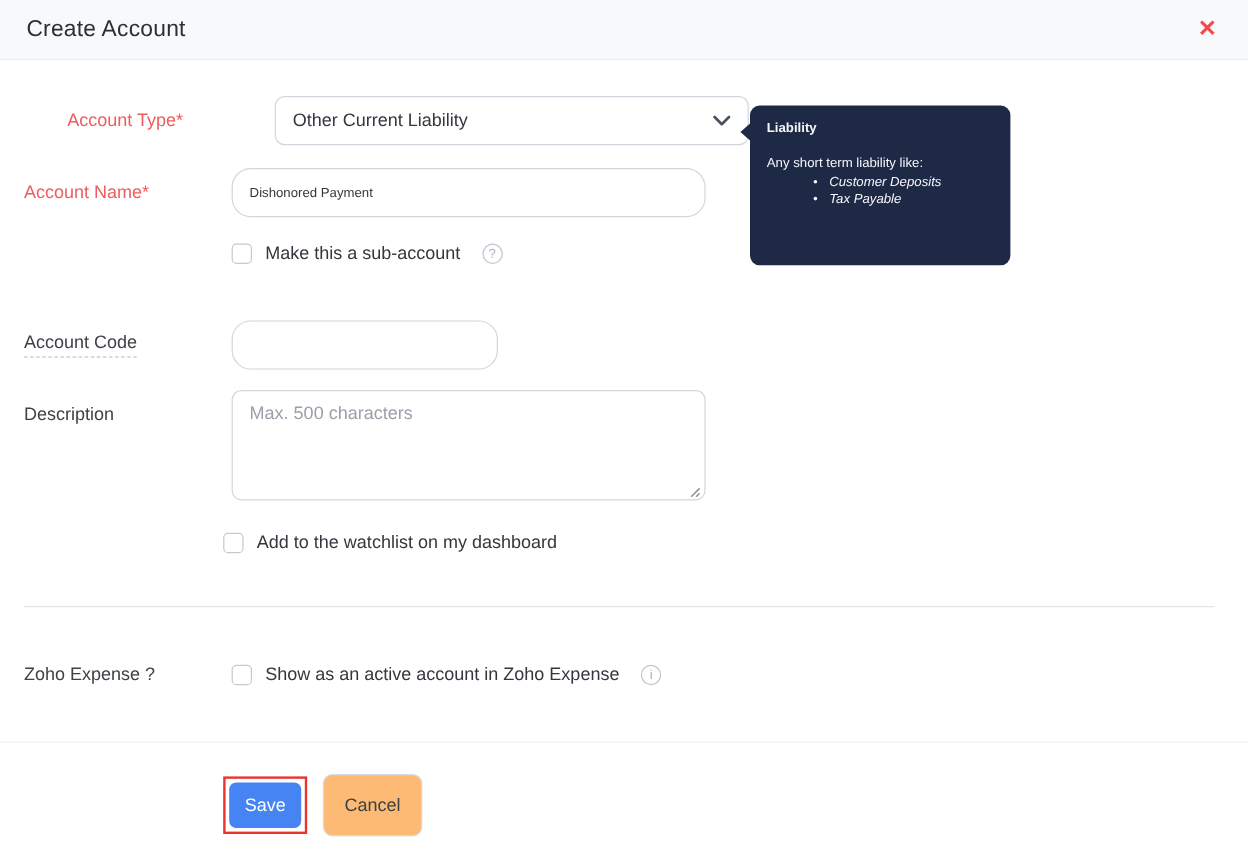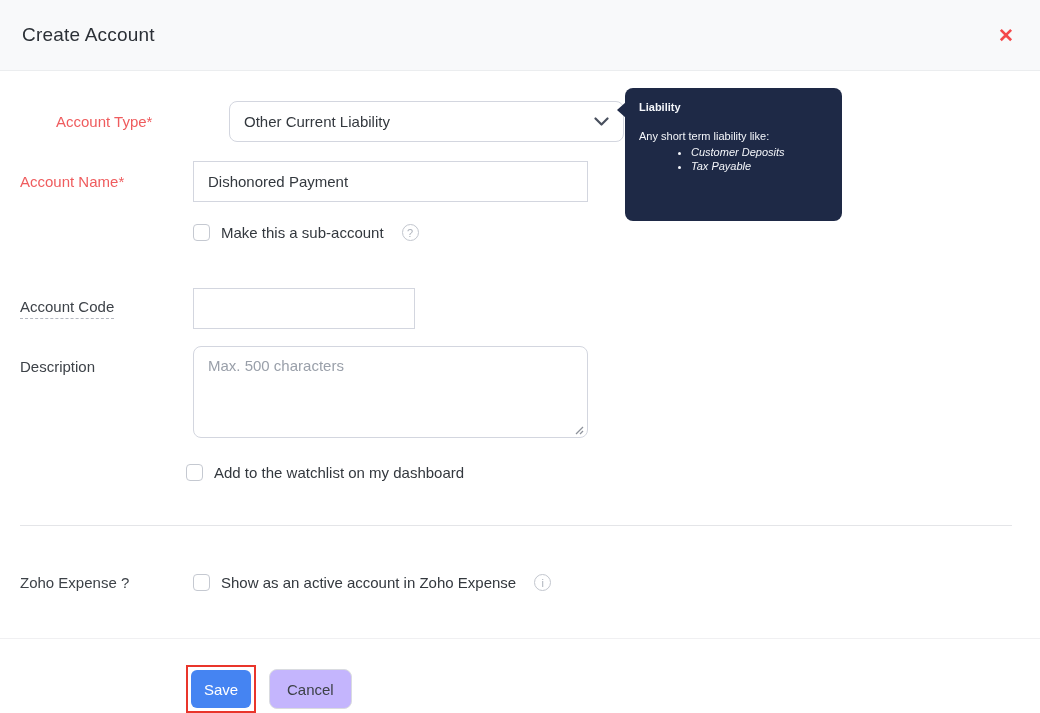--- a/index.html
+++ b/index.html
@@ -12,21 +12,21 @@
     overflow: hidden;
   }
   .modal {
     position: relative;
     width: 1040px;
     height: 713px;
     background: #ffffff;
   }
   
   .modal-header {
-    height: 71px;
+    height: 50px;
     background: #f8f9fa;
     border-bottom: 1px solid #ebedef;
     display: flex;
     align-items: center;
     justify-content: space-between;
     padding: 0 22px;
   }
   .modal-title {
     font-size: 19px;
     font-weight: 500;
@@ -82,24 +82,24 @@
     padding: 0 14px;
     font-size: 15px;
     color: #33383e;
     cursor: pointer;
   }
   .chevron-svg { flex: 0 0 auto; }
   .text-input {
     width: 395px;
     height: 41px;
     border: 1px solid #d3d6df;
-    border-radius: 0;
+    border-radius: 16px;
     background: #fff;
     padding: 0 14px;
-    font-size: 15px;
+    font-size: 11px;
     color: #33383e;
     font-family: "Liberation Sans", sans-serif;
     outline: none;
   }
   .text-input.short { width: 222px; }
   .textarea-wrap { position: relative; width: 395px; }
   textarea.text-area {
     width: 395px;
     height: 92px;
     border: 1px solid #d3d6df;
@@ -210,27 +210,27 @@
     color: #ffffff;
     border: none;
     border-radius: 6px;
     font-size: 15px;
     font-family: "Liberation Sans", sans-serif;
     width: 60px;
     height: 38px;
     cursor: pointer;
   }
   .btn-cancel {
-    background: #c4b5fd;
+    background: #fdba74;
     color: #3c4147;
     border: 1px solid #d9dbe0;
     border-radius: 8px;
     font-size: 15px;
     font-family: "Liberation Sans", sans-serif;
-    height: 40px;
+    height: 52px;
     padding: 0 17px;
     margin-left: 13px;
     cursor: pointer;
   }
 </style>
 </head>
 <body>
 
 <div class="modal">
 

